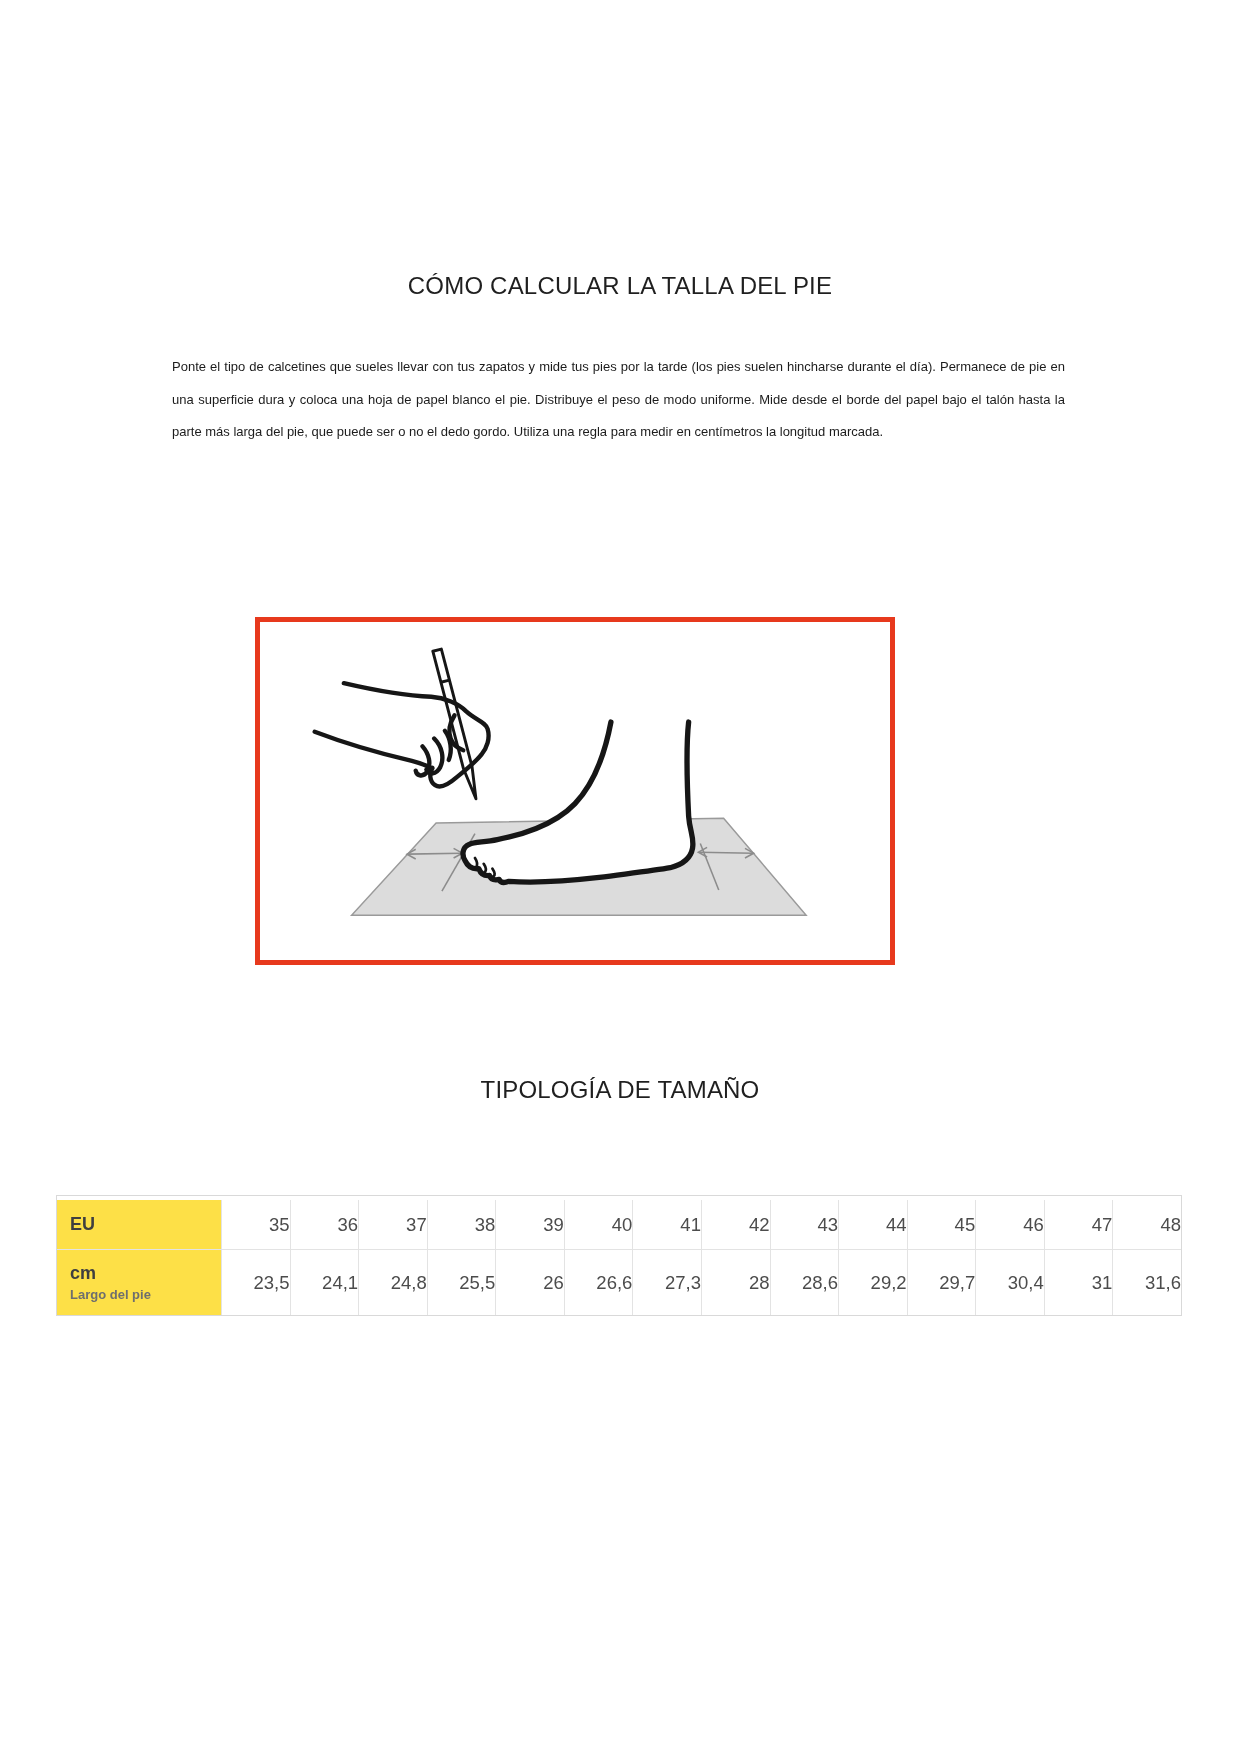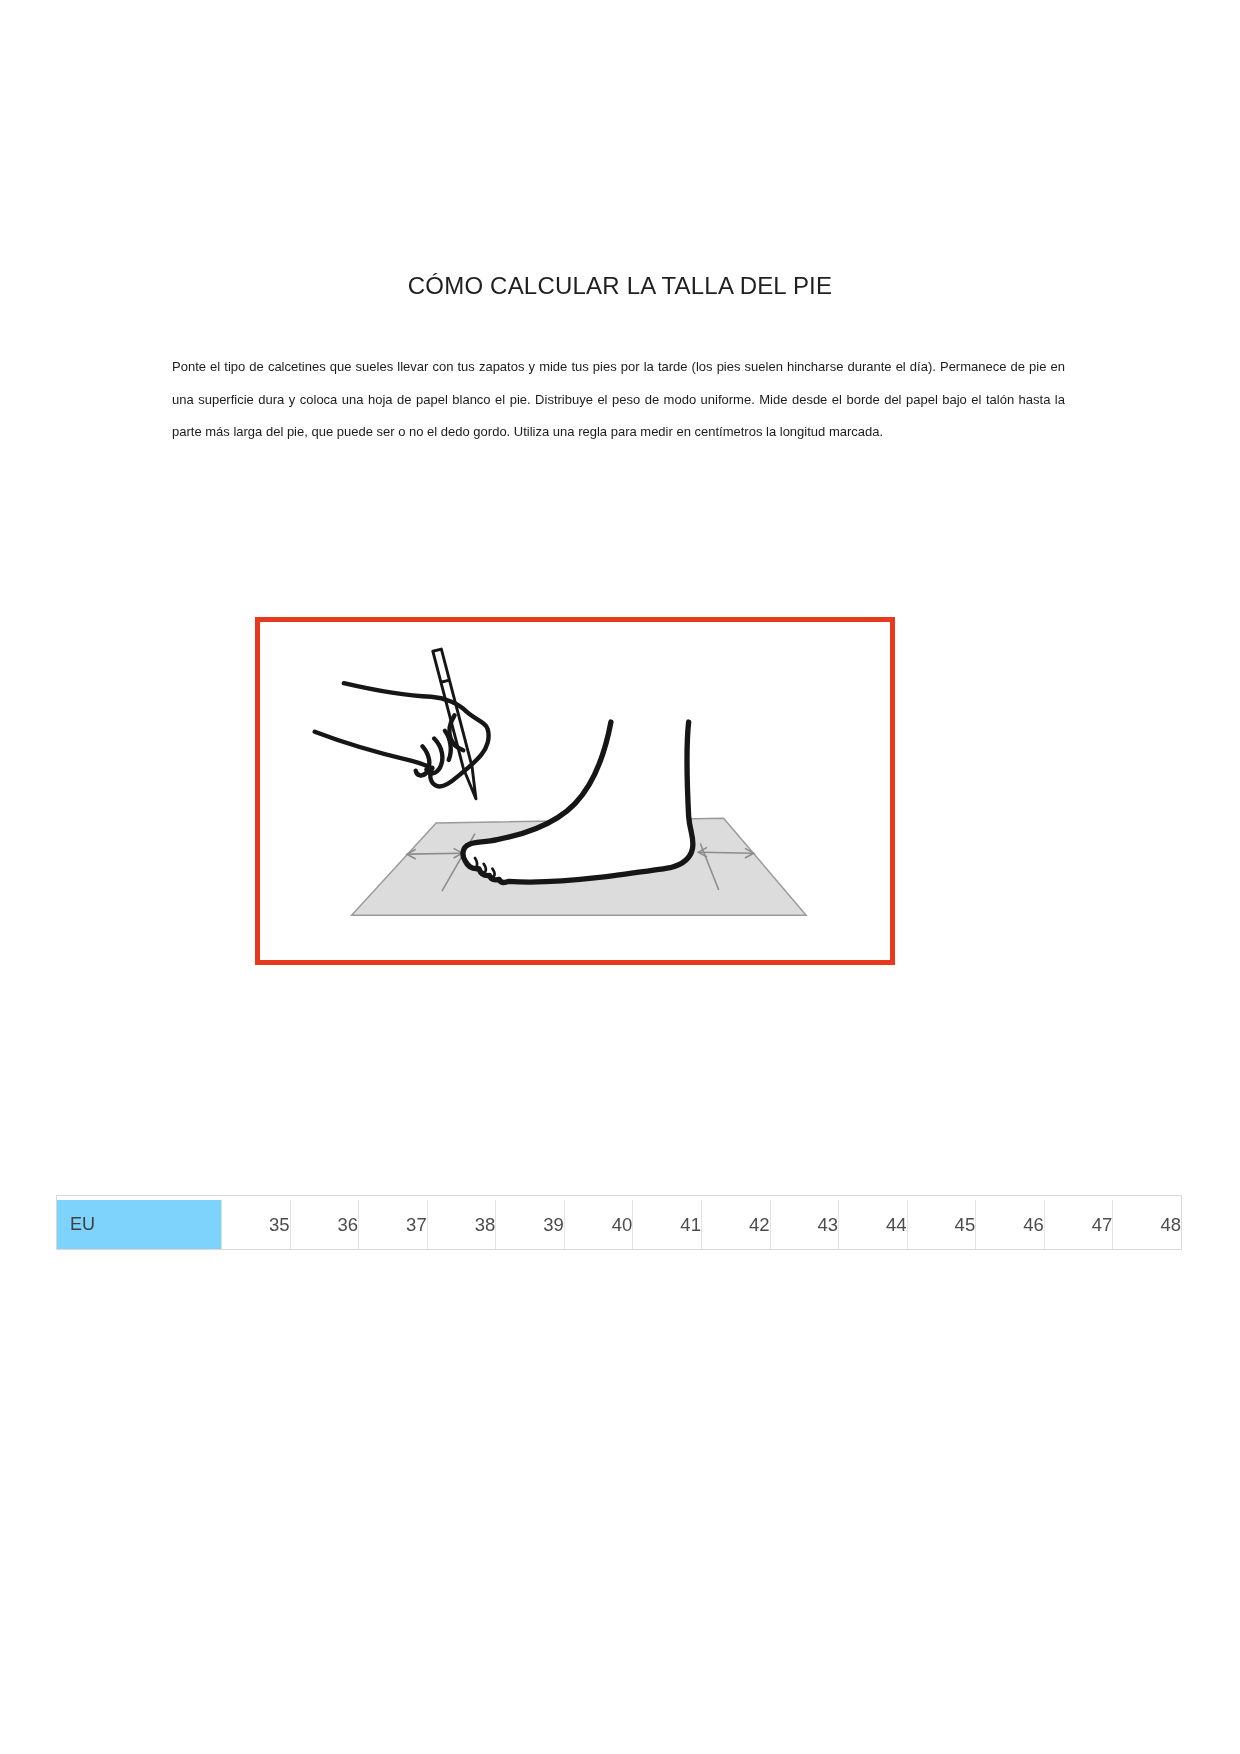--- a/index.html
+++ b/index.html
@@ -67,25 +67,26 @@
     text-align: left;
     font-size: 18px;
     font-weight: bold;
     color: #2d2d2d;
     padding: 0 0 0 13px;
     height: 42px;
     border-bottom: 1px solid #cfcfcf;
   }
   tr.spacer-row td { height: 4px; padding:0; background:#ffffff; }
   td.row-label {
-    background: #7dd3fc;
+    background: #fde047;
     font-size: 18px;
     color: #3f3f3f;
     padding-left: 13px;
     vertical-align: middle;
+    font-weight: bold;
   }
   td.row-label .sublabel {
     font-size: 13px;
     color: #6e6e6e;
     margin-top: 3px;
   }
   td.val {
     text-align: right;
     vertical-align: middle;
     font-size: 18.5px;
@@ -157,20 +158,21 @@
         <path d="M 82 63 C 112 70 146 76 172 77 C 186 78 200 84 208 92 C 218 101 228 103 230 110 C 233 120 229 130 224 136 C 218 144 208 152 198 160 C 190 167 182 172 176 168 C 170 164 170 156 173 150"></path>
         <path d="M 52 113 C 86 126 122 136 152 143 C 160 145 168 148 173 151"></path>
         <path d="M 175 120 C 183 128 186 140 181 150 C 177 157 170 158 167 152"></path>
         <path d="M 163 128 C 170 136 172 146 168 154 C 164 160 157 159 156 153"></path>
         <path d="M 186 112 C 192 120 194 132 190 142"></path>
         <path d="M 196 96 C 191 104 189 112 192 120 C 194 126 199 130 205 132"></path>
       </g>
     </svg>
   </div>
 
+  <div class="section-heading heading-sizes">TIPOLOGÍA DE TAMAÑO</div>
 
   <div class="table-wrap">
     <table class="size-table">
       <colgroup>
         <col class="label-col">
         <col>
           <col>
           <col>
           <col>
           <col>
@@ -198,17 +200,37 @@
           <td class="val">40</td>
           <td class="val">41</td>
           <td class="val">42</td>
           <td class="val">43</td>
           <td class="val">44</td>
           <td class="val">45</td>
           <td class="val">46</td>
           <td class="val">47</td>
           <td class="val">48</td>
         </tr>
+        <tr class="r-cm">
+          <td class="row-label">
+            <div>cm</div>
+            <div class="sublabel">Largo del pie</div>
+          </td>
+          <td class="val">23,5</td>
+          <td class="val">24,1</td>
+          <td class="val">24,8</td>
+          <td class="val">25,5</td>
+          <td class="val">26</td>
+          <td class="val">26,6</td>
+          <td class="val">27,3</td>
+          <td class="val">28</td>
+          <td class="val">28,6</td>
+          <td class="val">29,2</td>
+          <td class="val">29,7</td>
+          <td class="val">30,4</td>
+          <td class="val">31</td>
+          <td class="val">31,6</td>
+        </tr>
       </tbody>
     </table>
   </div>
 
 </div>
 
 </body></html>

